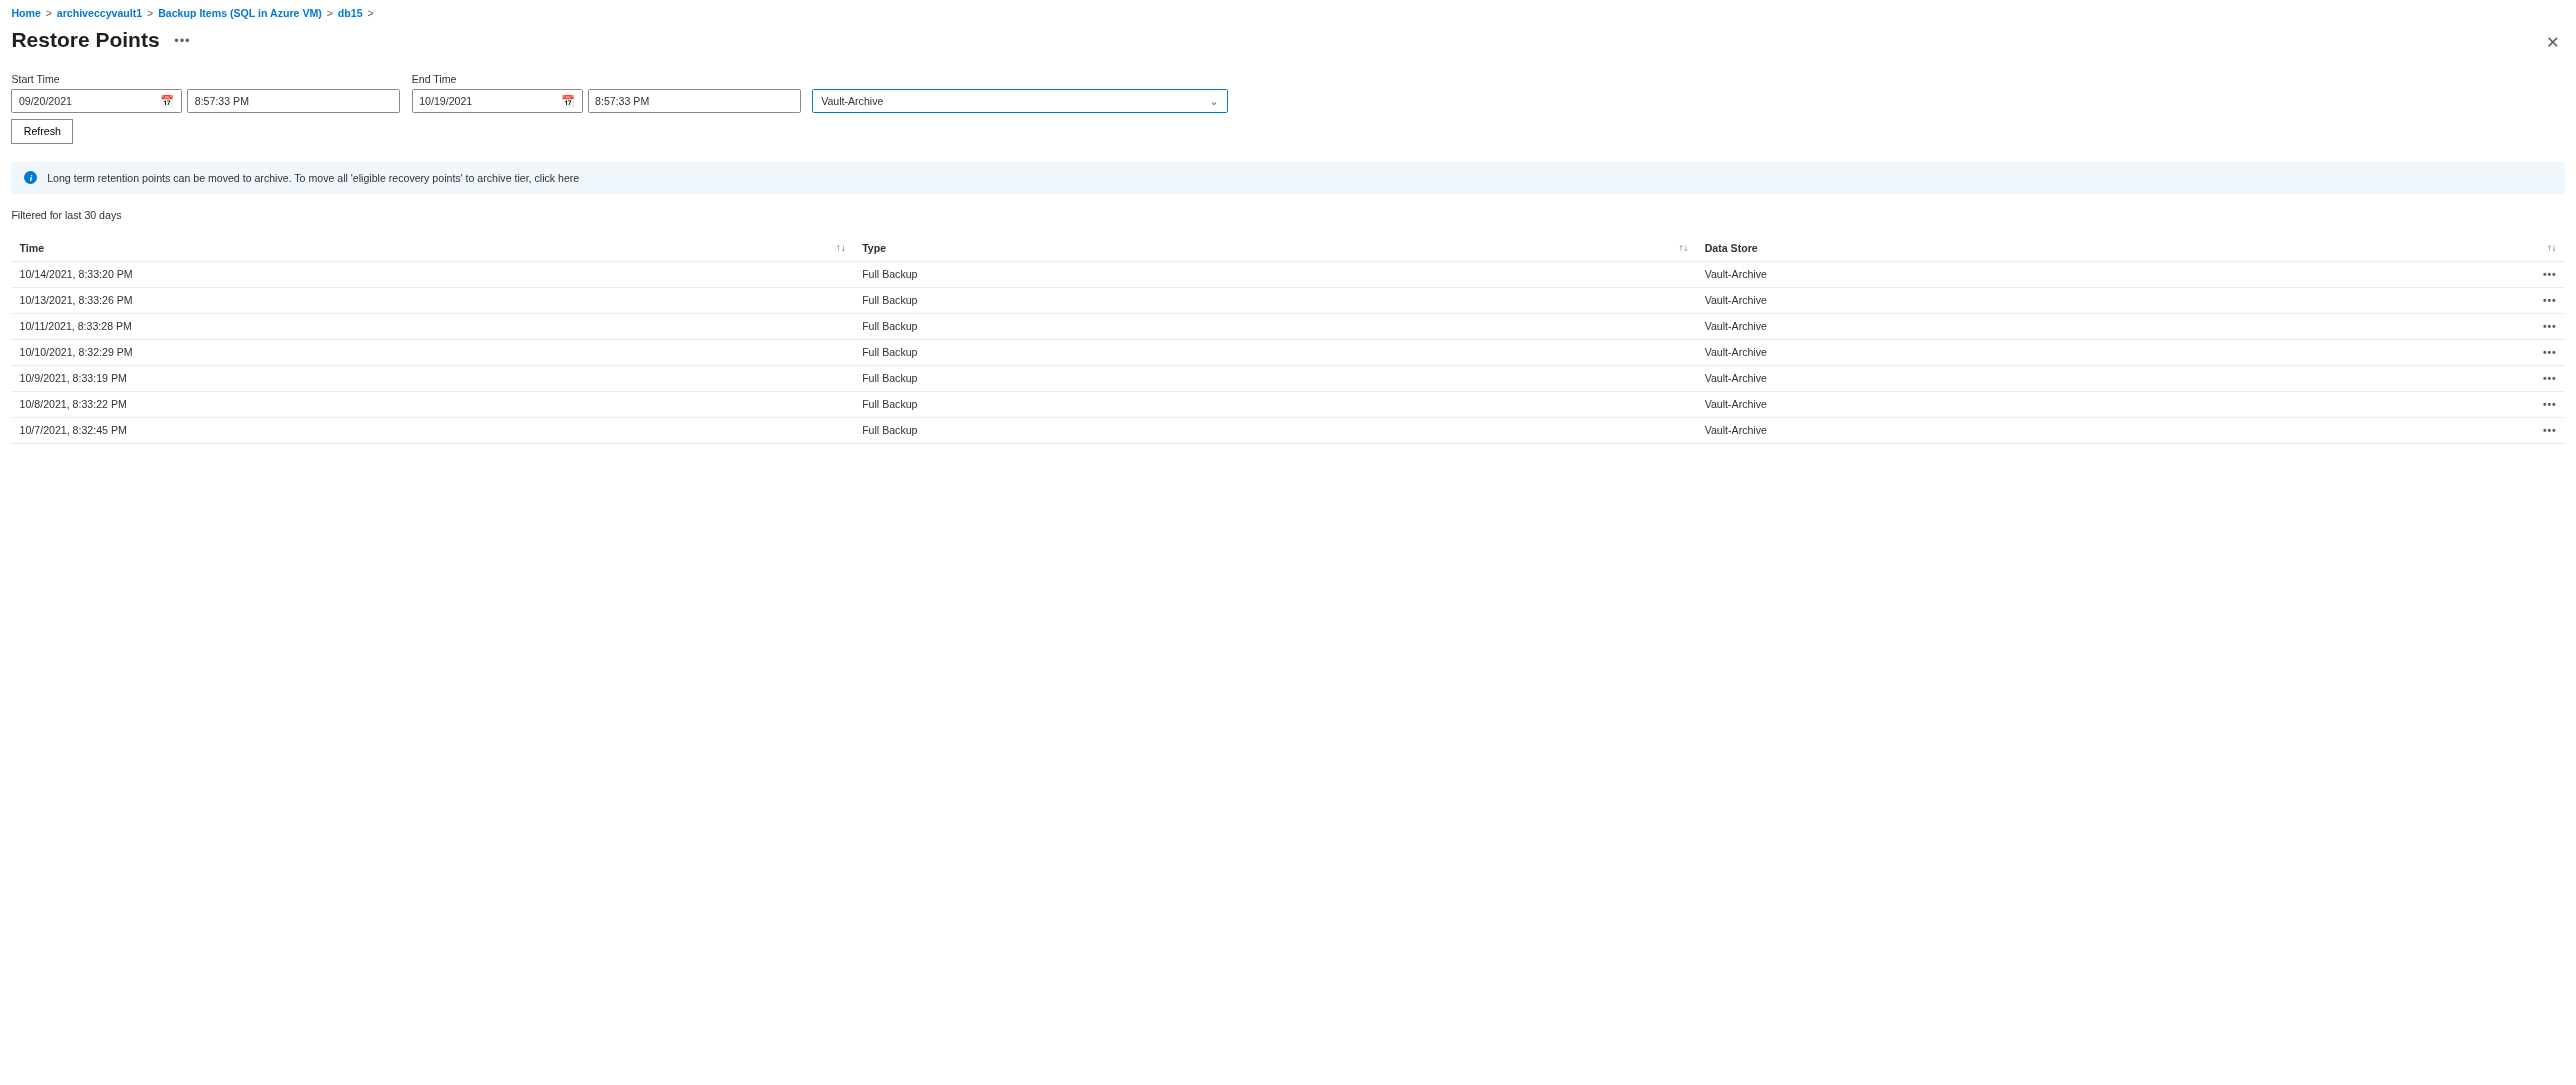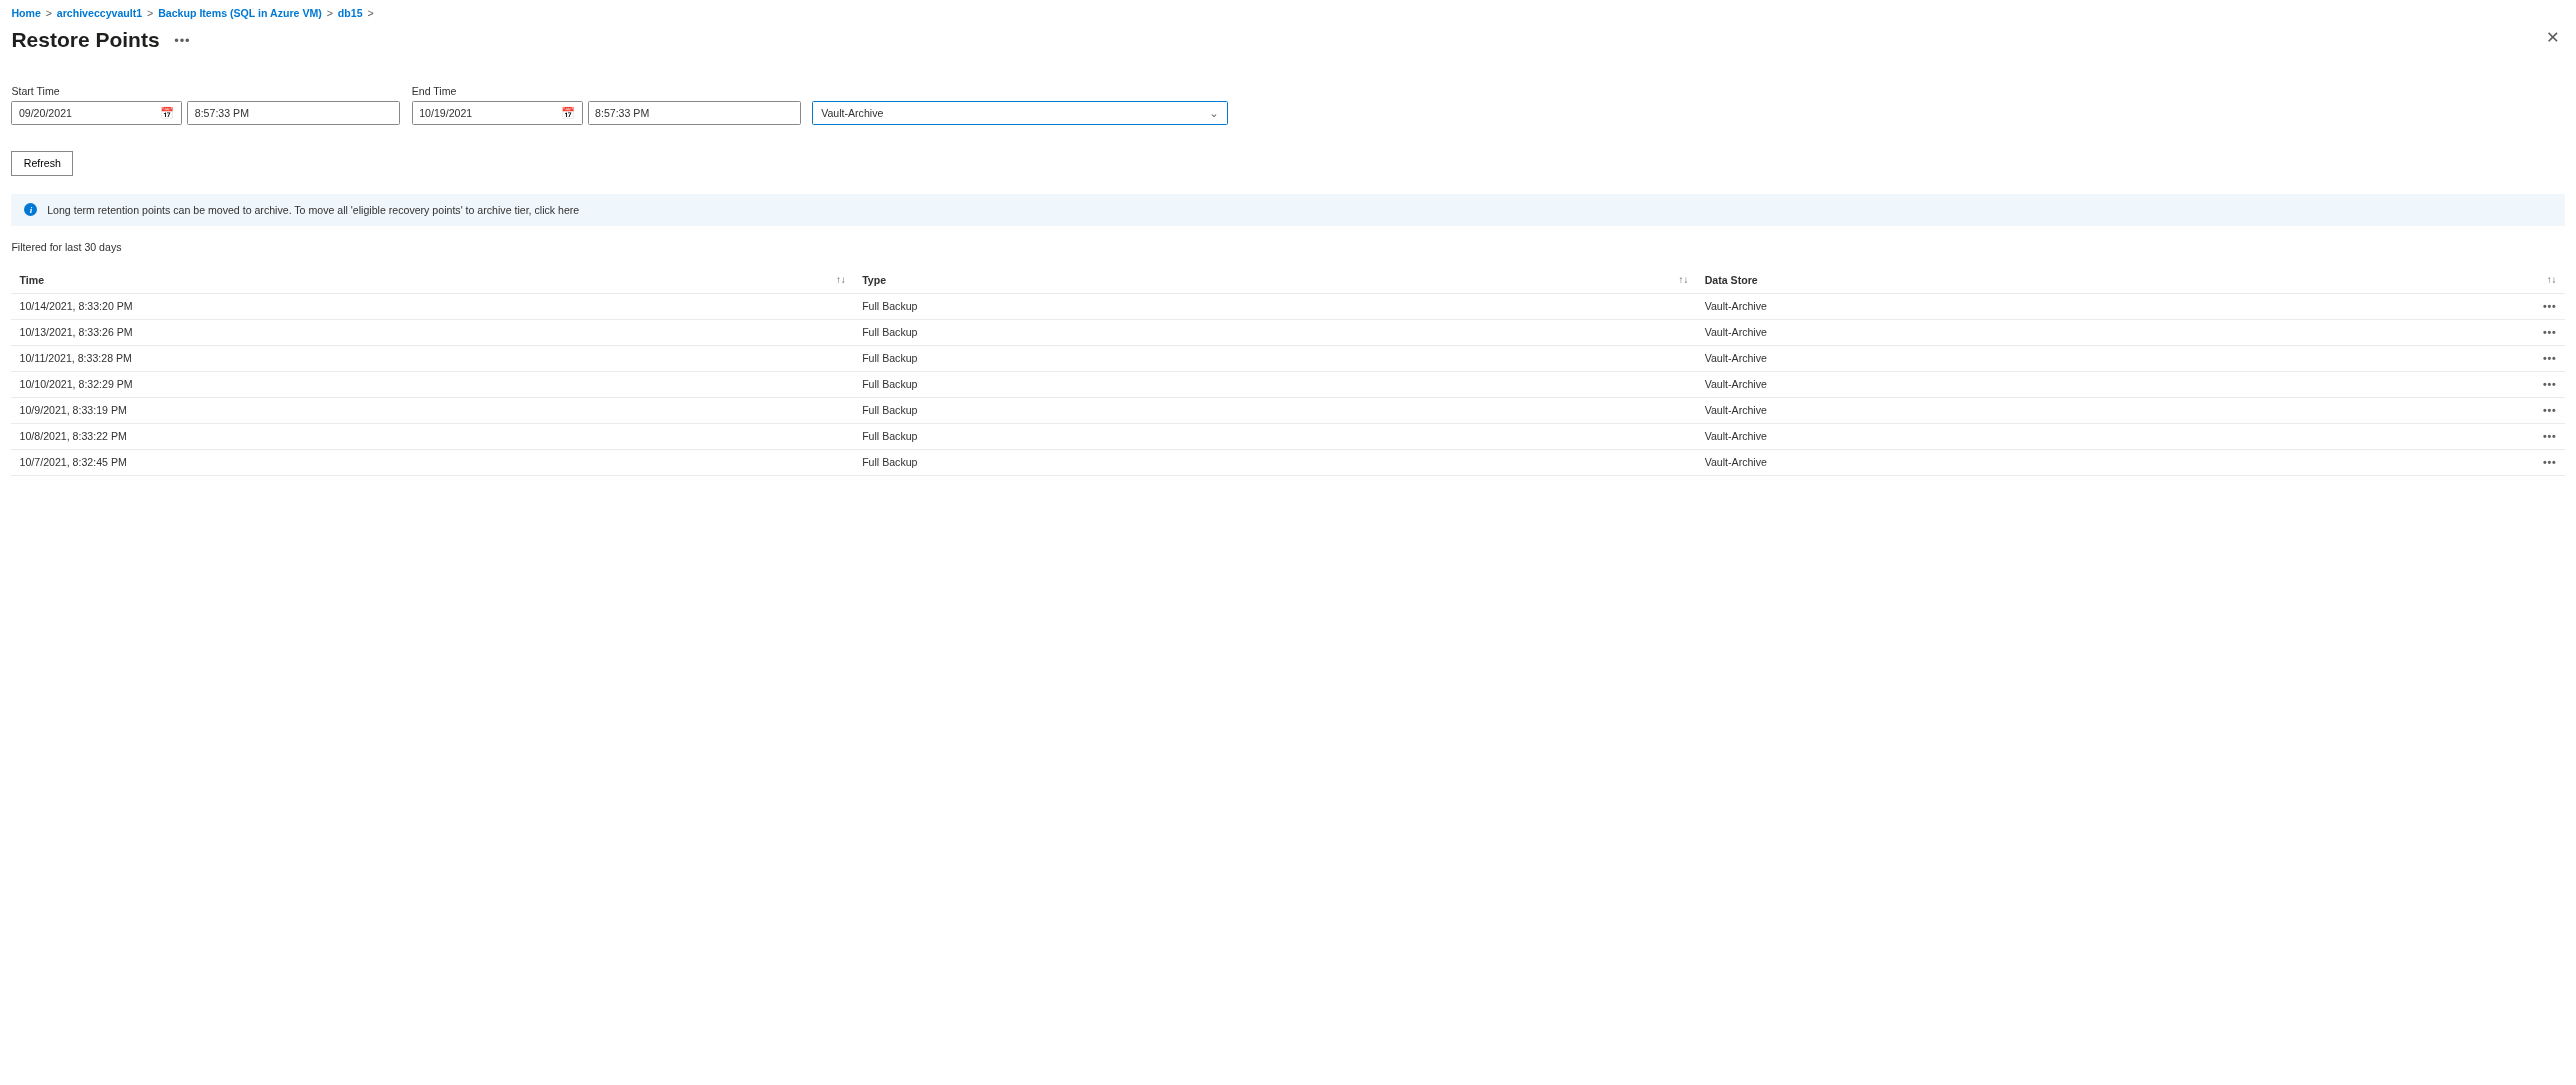--- a/index.html
+++ b/index.html
@@ -20,23 +20,23 @@
     .breadcrumb a {
       color: #0078d4;
       text-decoration: none;
       cursor: pointer;
       font-weight: bold;
     }
     .breadcrumb .sep { color: #605e5c; }
 
     .title-row {
       display: flex;
-      align-items: flex-start;
+      align-items: flex-end;
       justify-content: space-between;
-      margin-bottom: 33px;
+      margin-bottom: 21px;
     }
     .title-left {
       display: flex;
       align-items: center;
       gap: 14.7px;
     }
     .page-title {
       font-size: 21px;
       font-weight: 600;
       color: #201f1e;
@@ -51,21 +51,21 @@
       font-size: 16.3px;
       color: #605e5c;
       cursor: pointer;
       font-weight: 300;
       padding: 0 4.9px;
     }
 
     .filters {
       display: flex;
       gap: 11.4px;
-      margin-bottom: 26px;
+      margin-bottom: 6px;
     }
     .filter-col { display: flex; flex-direction: column; gap: 3.3px; }
     .filter-label {
       font-size: 10.6px;
       color: #323130;
     }
     .filter-row { display: flex; gap: 4.9px; }
     .input-box {
       border: 0.8px solid #8a8886;
       border-radius: 1.6px;

